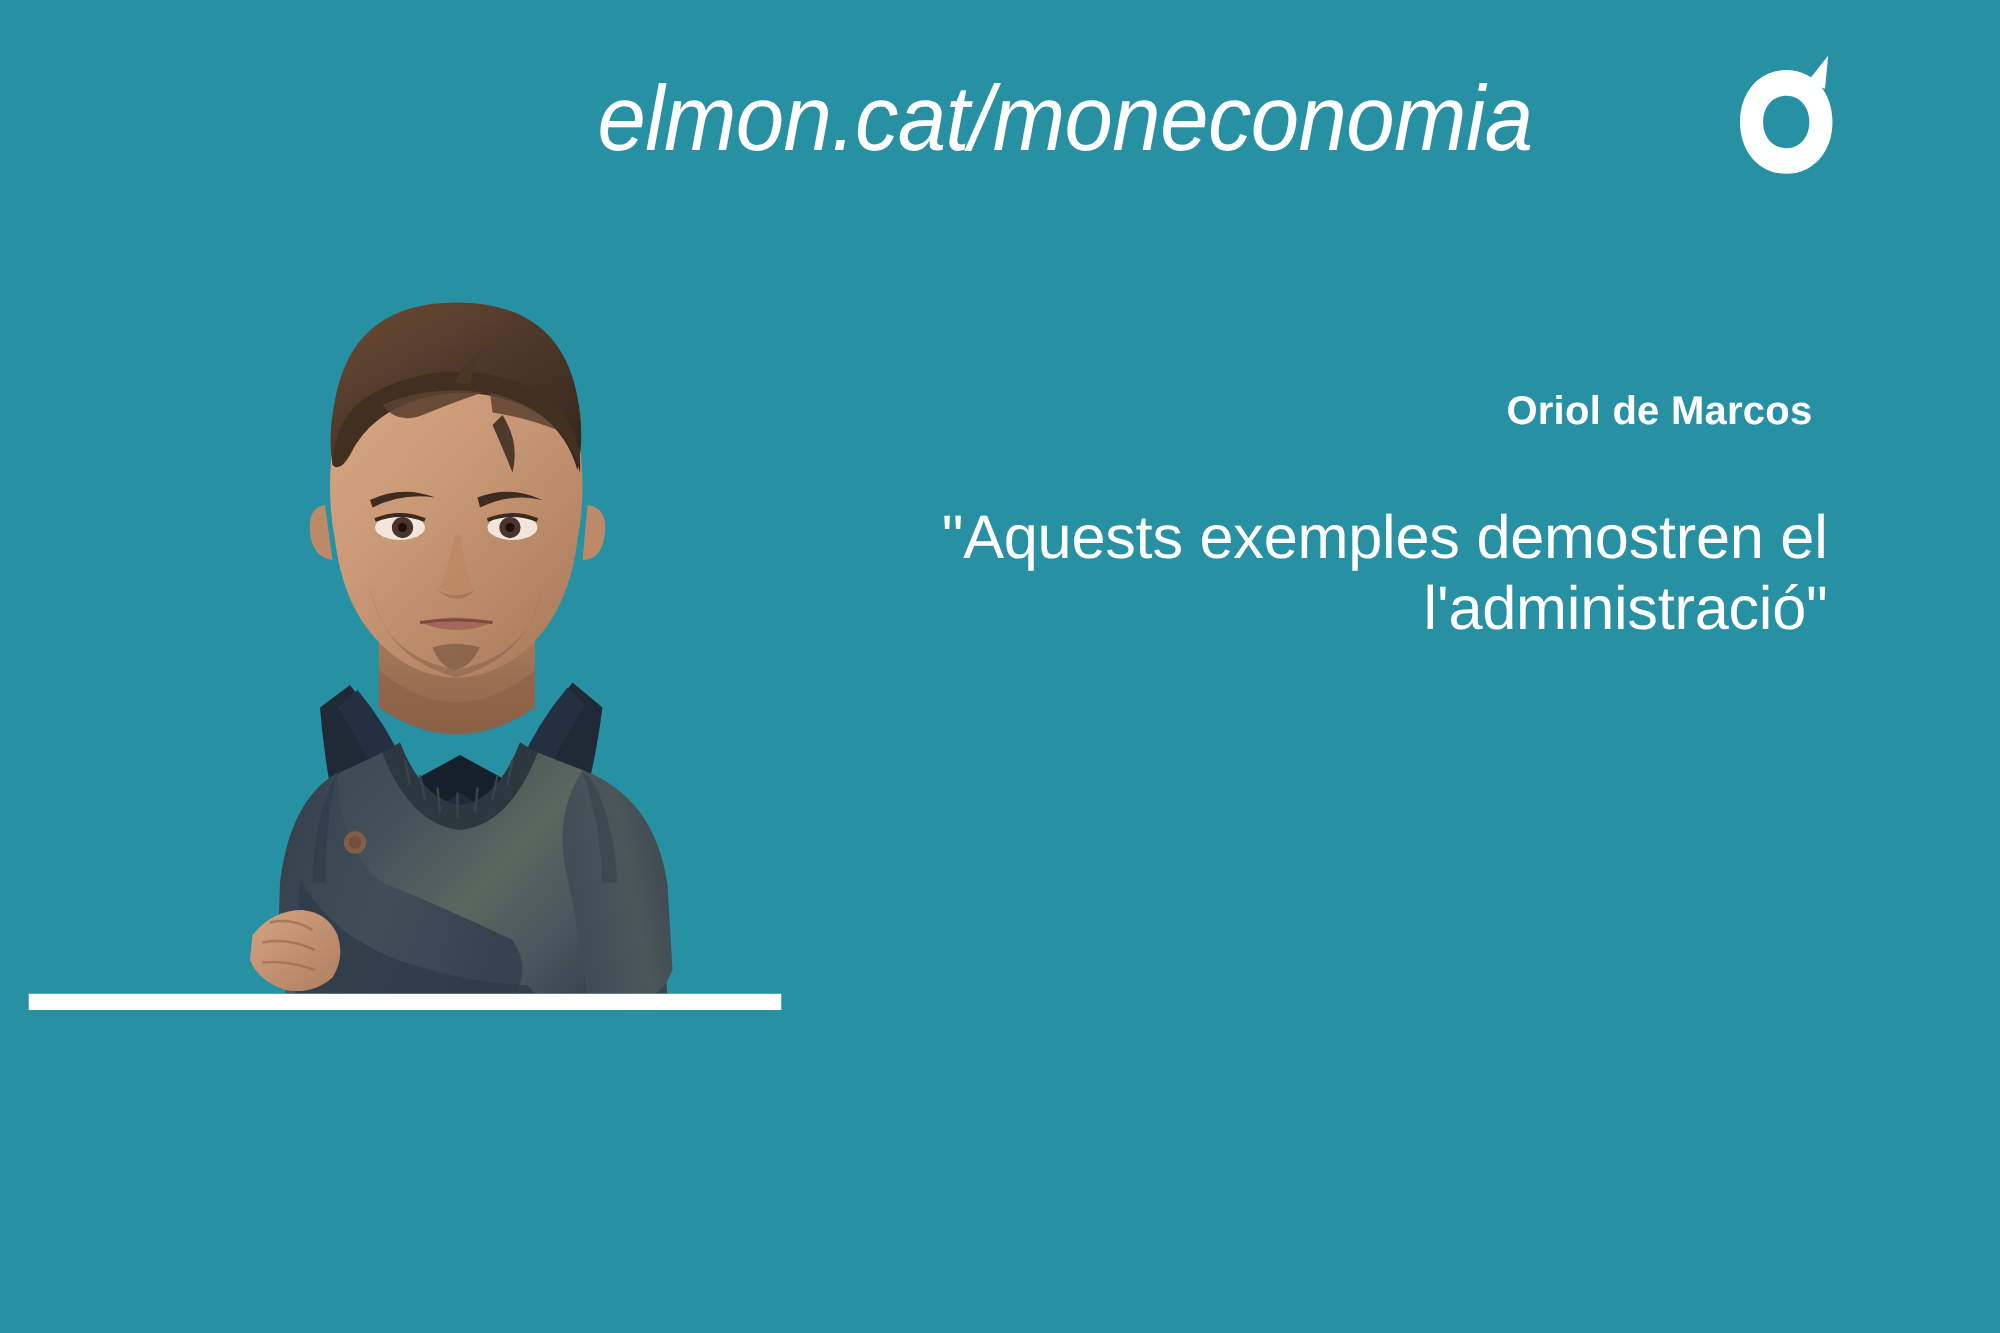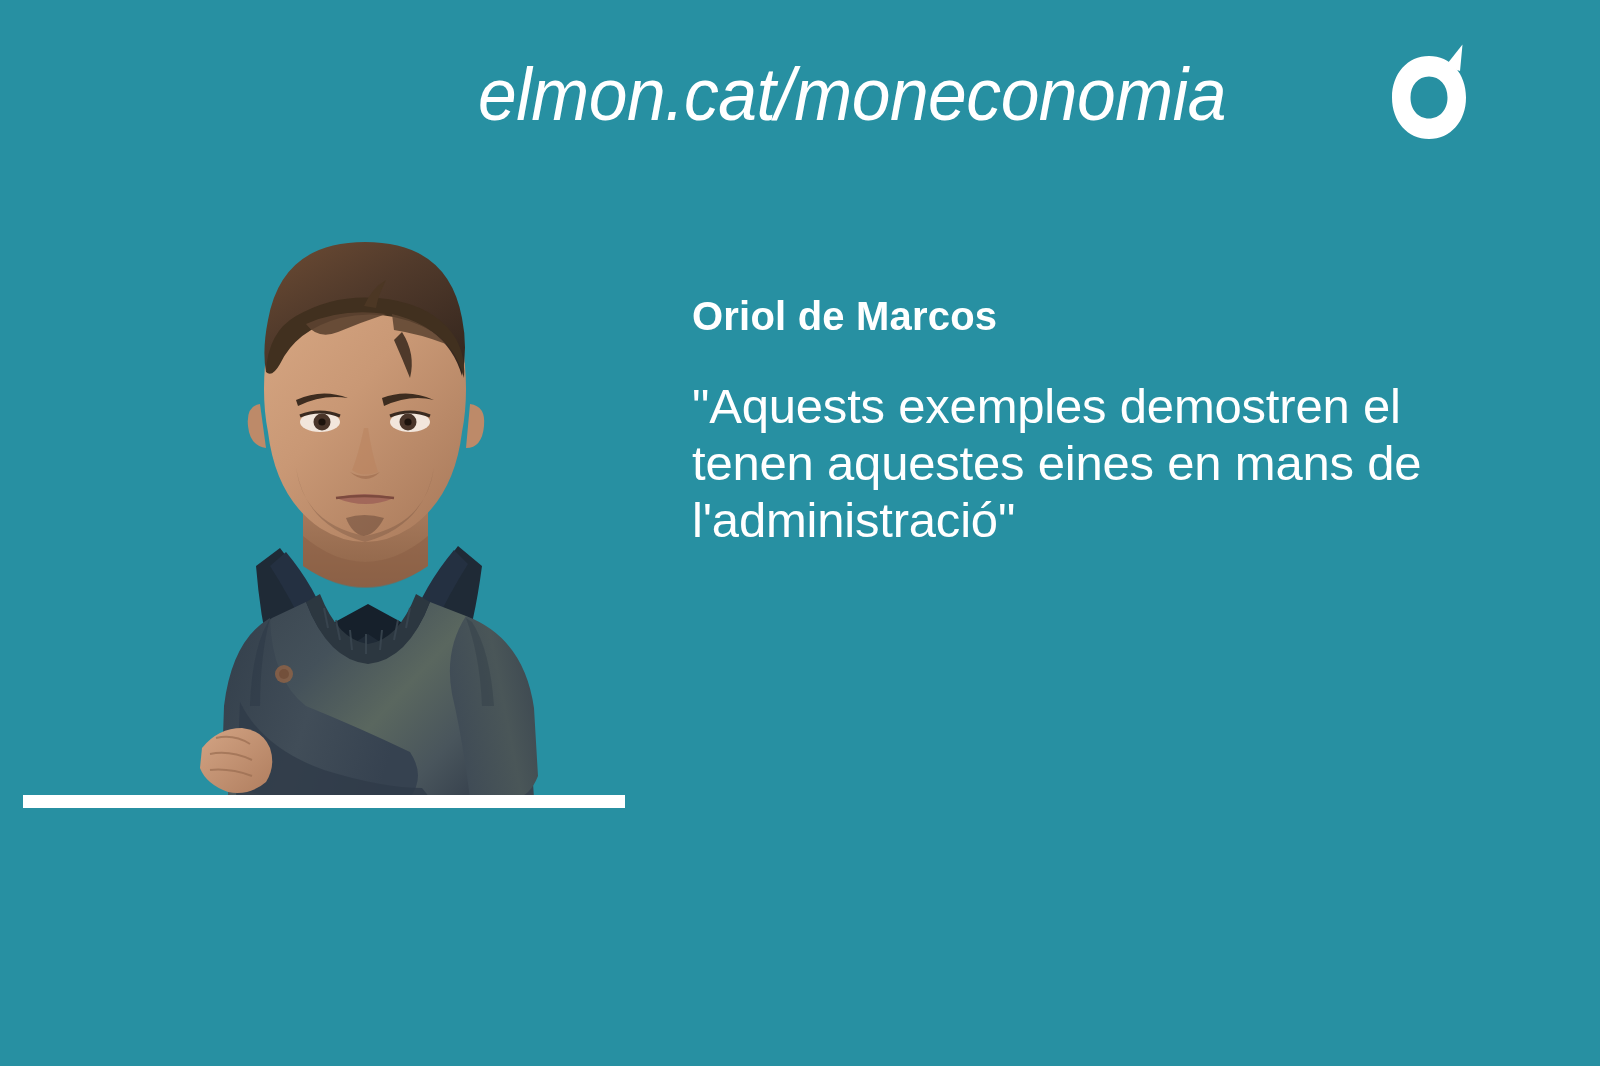--- a/index.html
+++ b/index.html
@@ -71,42 +71,42 @@
   
   #quote-block {
     position: absolute;
     left: 692px;
     top: 296px;
     width: 770px;
   }
   #speaker-name {
     font-family: "Liberation Sans", sans-serif;
     font-weight: bold;
-    font-size: 40px;
+    font-size: 32px;
     line-height: 40px;
     color: #ffffff;
-    margin: 0;
+    margin: 12px;
     letter-spacing: 0.2px;
   }
   #quote-text {
     margin: 0;
     padding-top: 42px;
     font-family: "Liberation Sans", sans-serif;
     font-weight: 400;
     font-size: 49px;
     line-height: 57px;
     color: #ffffff;
     letter-spacing: -0.2px;
   }
   #quote-text .qline { display: block; white-space: nowrap; }
 </style>
 </head>
 <body>
 
-<div id="canvas" style="background: rgb(39, 144, 162);">
+<div id="canvas" style="background: rgb(39, 144, 162); text-align: right;">
 
   <div id="site-url">elmon.cat/moneconomia</div>
 
   <div id="brand-logo">
     <svg viewBox="0 0 78 112" xmlns="http://www.w3.org/2000/svg" aria-hidden="true">
       <path d="M72.5 2.5 L55.5 24.0 L70.0 29.0 Z" fill="#ffffff"></path>
       <path d="M39 14 C60.5 14 76 31.5 76 55.5 C76 79.5 60.5 97 39 97
                C17.5 97 2 79.5 2 55.5 C2 31.5 17.5 14 39 14 Z
                M39 34.5 C28.2 34.5 20.5 43.3 20.5 55.5 C20.5 67.7 28.2 76.5 39 76.5
                C49.8 76.5 57.5 67.7 57.5 55.5 C57.5 43.3 49.8 34.5 39 34.5 Z" fill="#ffffff" fill-rule="evenodd"></path>
@@ -245,18 +245,17 @@
       </svg>
     </div>
   </div>
 
   <div id="accent-rule"></div>
 
   <div id="quote-block">
     <div id="speaker-name">Oriol de Marcos</div>
     <div id="quote-text">
       <span class="qline">"Aquests exemples demostren el</span>
-      <span class="qline">tenen aquestes eines en mans de</span>
       <span class="qline">l'administració"</span>
     </div>
   </div>
 
 </div>
 
 </body></html>

